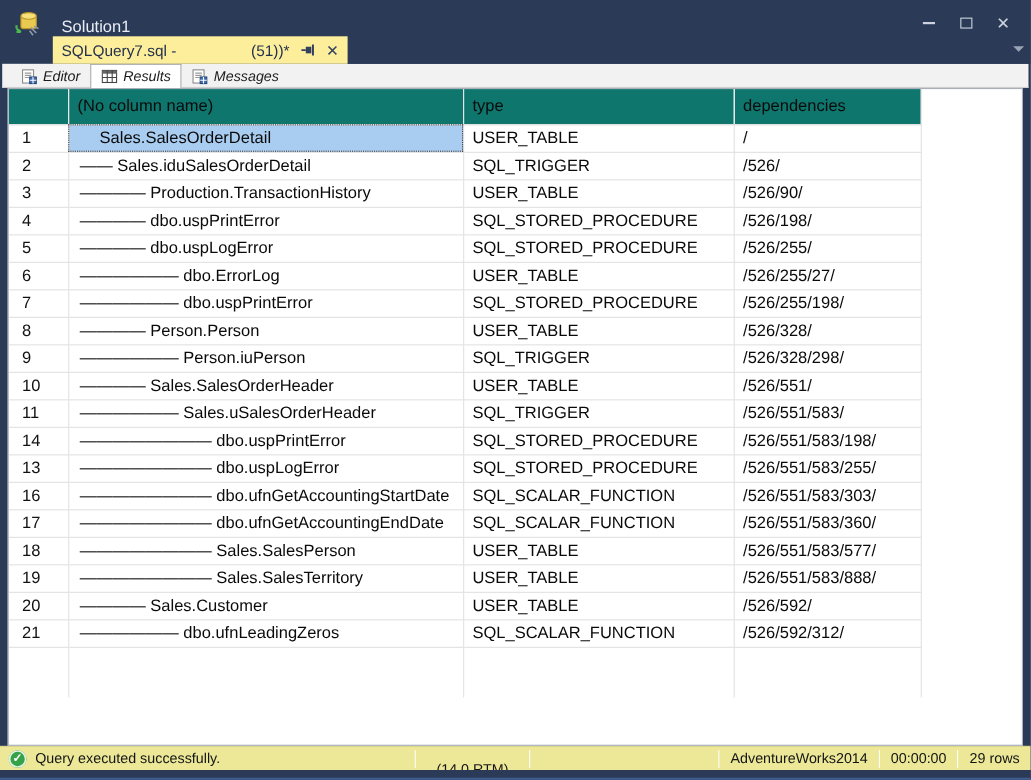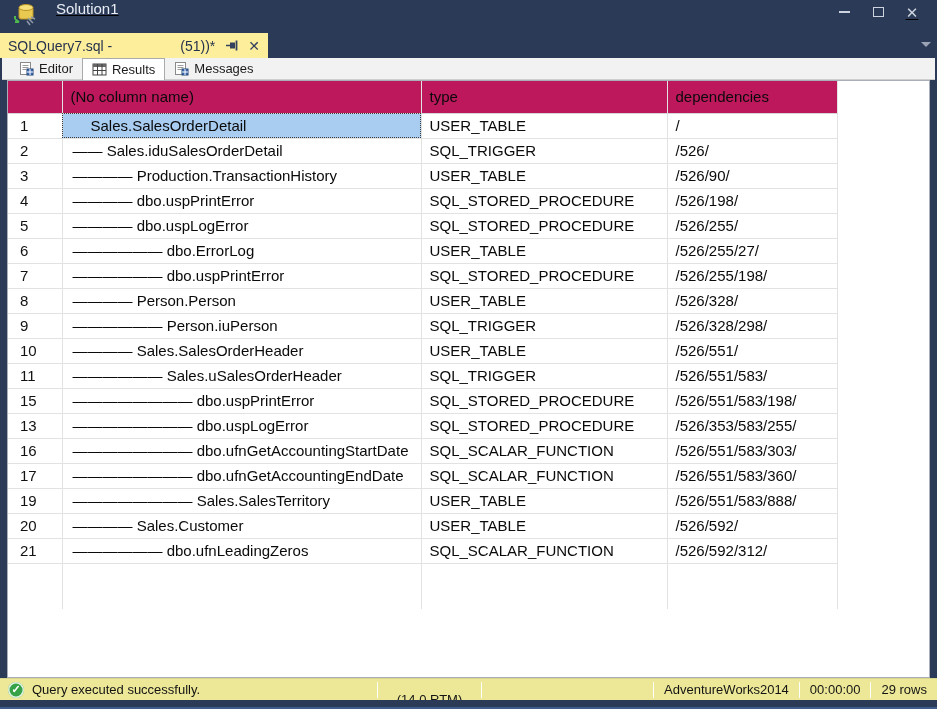--- a/index.html
+++ b/index.html
@@ -9,53 +9,53 @@
     --selection-bg:#a9cdf1;
     --check-green:#36a247;
     --grid-line:#e2e2e2;
   }
   *{box-sizing:border-box;margin:0;padding:0;}
   html,body{width:937px;height:709px;overflow:hidden;}
   body{font-family:"Liberation Sans",sans-serif;background:var(--titlebar-bg);}
   .window{width:937px;height:709px;display:flex;flex-direction:column;background:var(--titlebar-bg);}
 
   
-  .titlebar{height:33px;display:flex;align-items:flex-start;background:var(--titlebar-bg);padding:0 8px;flex:0 0 auto;text-decoration:underline;}
+  .titlebar{height:33px;display:flex;align-items:flex-end;background:var(--titlebar-bg);padding:0 8px;flex:0 0 auto;}
   .app-icon{width:26px;height:26px;margin-left:4px;margin-right:18px;flex:0 0 auto;}
   .title-text{color:#e9edf4;font-size:15px;}
   .titlebar-spacer{flex:1;}
   .win-btn{width:34px;height:24px;display:flex;align-items:center;justify-content:center;color:#cdd4df;font-size:13px;cursor:default;}
   .min-bar{width:11px;height:2px;background:#cdd4df;}
   .max-box{width:11px;height:10px;border:1.5px solid #cdd4df;}
   .close-x{font-size:15px;line-height:1;}
 
   
-  .doctab-row{height:25px;display:flex;align-items:stretch;background:var(--titlebar-bg);flex:0 0 auto;position:relative;}
+  .doctab-row{height:25px;display:flex;align-items:stretch;background:var(--titlebar-bg);flex:0 0 auto;position:relative;margin-left:48px;}
   .doc-tab{width:268px;background:var(--doc-tab-bg);display:flex;align-items:center;padding:0 8px;color:#25324d;font-size:14px;}
   .doc-tab-left{white-space:pre;}
   .doc-tab-gap{flex:1;}
   .doc-tab-right{white-space:pre;margin-right:10px;}
   .tab-pin{width:15px;height:15px;margin-right:8px;}
   .tab-close{font-size:14px;color:#33415e;line-height:1;}
   .tabrow-caret{position:absolute;right:6px;top:9px;width:0;height:0;border-left:5px solid transparent;border-right:5px solid transparent;border-top:5px solid #9aa4b5;}
 
   
-  .tabstrip{height:22px;background:#f2f2f2;display:flex;align-items:center;padding-left:8px;margin:0 2px;flex:0 0 auto;border-bottom:1px solid #cfcfcf;}
+  .tabstrip{height:22px;background:#f2f2f2;display:flex;align-items:flex-start;padding-left:8px;margin:0 2px;flex:0 0 auto;border-bottom:1px solid #cfcfcf;font-style:italic;}
   .vtab{height:22px;display:flex;align-items:center;gap:5px;padding:0 9px;font-size:13px;color:#1b1b1b;background:transparent;}
   .vtab.active{background:#ffffff;border:1px solid #ababab;border-bottom:none;height:22px;margin-bottom:-1px;}
   .vtab .ic{display:inline-block;}
 
   
   .content{flex:1;margin:0 7px;background:#ffffff;border:1px solid #a9aeb8;overflow:hidden;position:relative;}
   table.grid{border-collapse:collapse;table-layout:fixed;font-size:15px;color:#0a0a0a;}
   table.grid col.c-num{width:54px;}
   table.grid col.c-name{width:359px;}
   table.grid col.c-type{width:246px;}
   table.grid col.c-dep{width:170px;}
-  table.grid th{height:32px;font-weight:normal;text-align:left;background:#be185d;border-right:1px solid var(--grid-line);border-bottom:1px solid #d7d7d7;padding:0 0 0 8px;white-space:nowrap;overflow:hidden;font-size:15px;}
+  table.grid th{height:32px;font-weight:normal;text-align:left;background:#0f766e;border-right:1px solid var(--grid-line);border-bottom:1px solid #d7d7d7;padding:0 0 0 8px;white-space:nowrap;overflow:hidden;font-size:15px;}
   table.grid td{height:25px;border-right:1px solid var(--grid-line);border-bottom:1px solid var(--grid-line);padding:0 0 0 8px;white-space:pre;overflow:hidden;}
   table.grid td.num{padding-left:12px;color:#111;}
   table.grid td.name{padding-left:10px;}
   table.grid td.sel{background:var(--selection-bg);outline:1px dotted #3c3c3c;outline-offset:-1px;padding-left:28px;}
   table.grid tr.filler td{height:46px;border-bottom:none;}
 
   
   .statusbar{height:22px;background:var(--status-bg);display:flex;align-items:center;font-size:13px;color:#141414;flex:0 0 auto;border-top:1px solid rgba(0,0,0,0.08);}
   .sb-left{flex:0 0 377px;display:flex;align-items:center;gap:8px;padding-left:8px;}
   .sb-div{width:1px;height:16px;background:rgba(255,255,255,0.95);flex:0 0 auto;}
@@ -211,42 +211,48 @@
     <td>USER_TABLE</td>
     <td>/526/551/</td>
   </tr>
           <tr>
     <td class="num">11</td>
     <td class="name">—————— Sales.uSalesOrderHeader</td>
     <td>SQL_TRIGGER</td>
     <td>/526/551/583/</td>
   </tr>
           <tr>
-    <td class="num">15</td>
+    <td class="num">14</td>
     <td class="name">———————— dbo.uspPrintError</td>
     <td>SQL_STORED_PROCEDURE</td>
     <td>/526/551/583/198/</td>
   </tr>
           <tr>
     <td class="num">13</td>
     <td class="name">———————— dbo.uspLogError</td>
     <td>SQL_STORED_PROCEDURE</td>
-    <td>/526/353/583/255/</td>
+    <td>/526/551/583/255/</td>
   </tr>
           <tr>
     <td class="num">16</td>
     <td class="name">———————— dbo.ufnGetAccountingStartDate</td>
     <td>SQL_SCALAR_FUNCTION</td>
     <td>/526/551/583/303/</td>
   </tr>
           <tr>
     <td class="num">17</td>
     <td class="name">———————— dbo.ufnGetAccountingEndDate</td>
     <td>SQL_SCALAR_FUNCTION</td>
     <td>/526/551/583/360/</td>
+  </tr>
+          <tr>
+    <td class="num">18</td>
+    <td class="name">———————— Sales.SalesPerson</td>
+    <td>USER_TABLE</td>
+    <td>/526/551/583/577/</td>
   </tr>
           <tr>
     <td class="num">19</td>
     <td class="name">———————— Sales.SalesTerritory</td>
     <td>USER_TABLE</td>
     <td>/526/551/583/888/</td>
   </tr>
           <tr>
     <td class="num">20</td>
     <td class="name">———— Sales.Customer</td>

